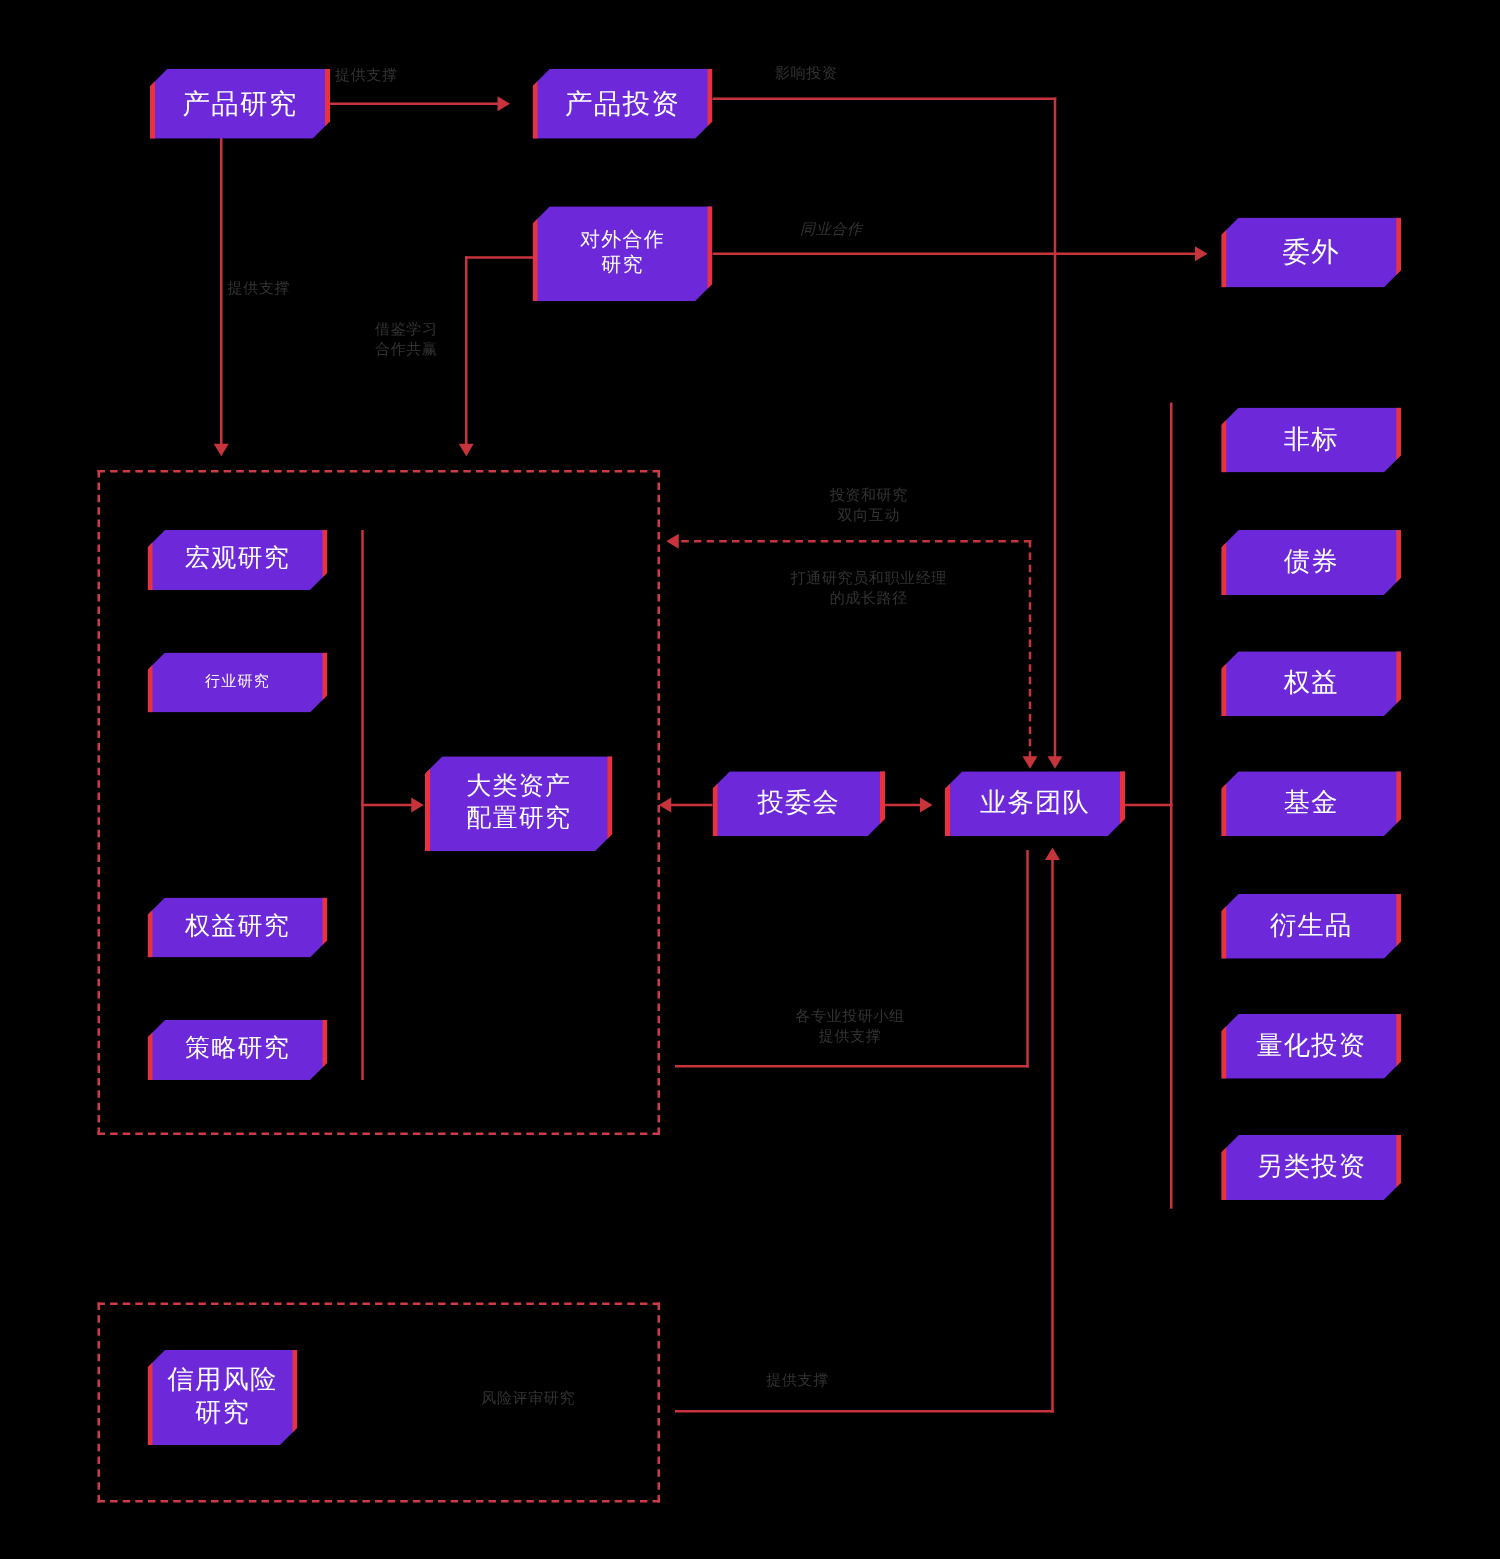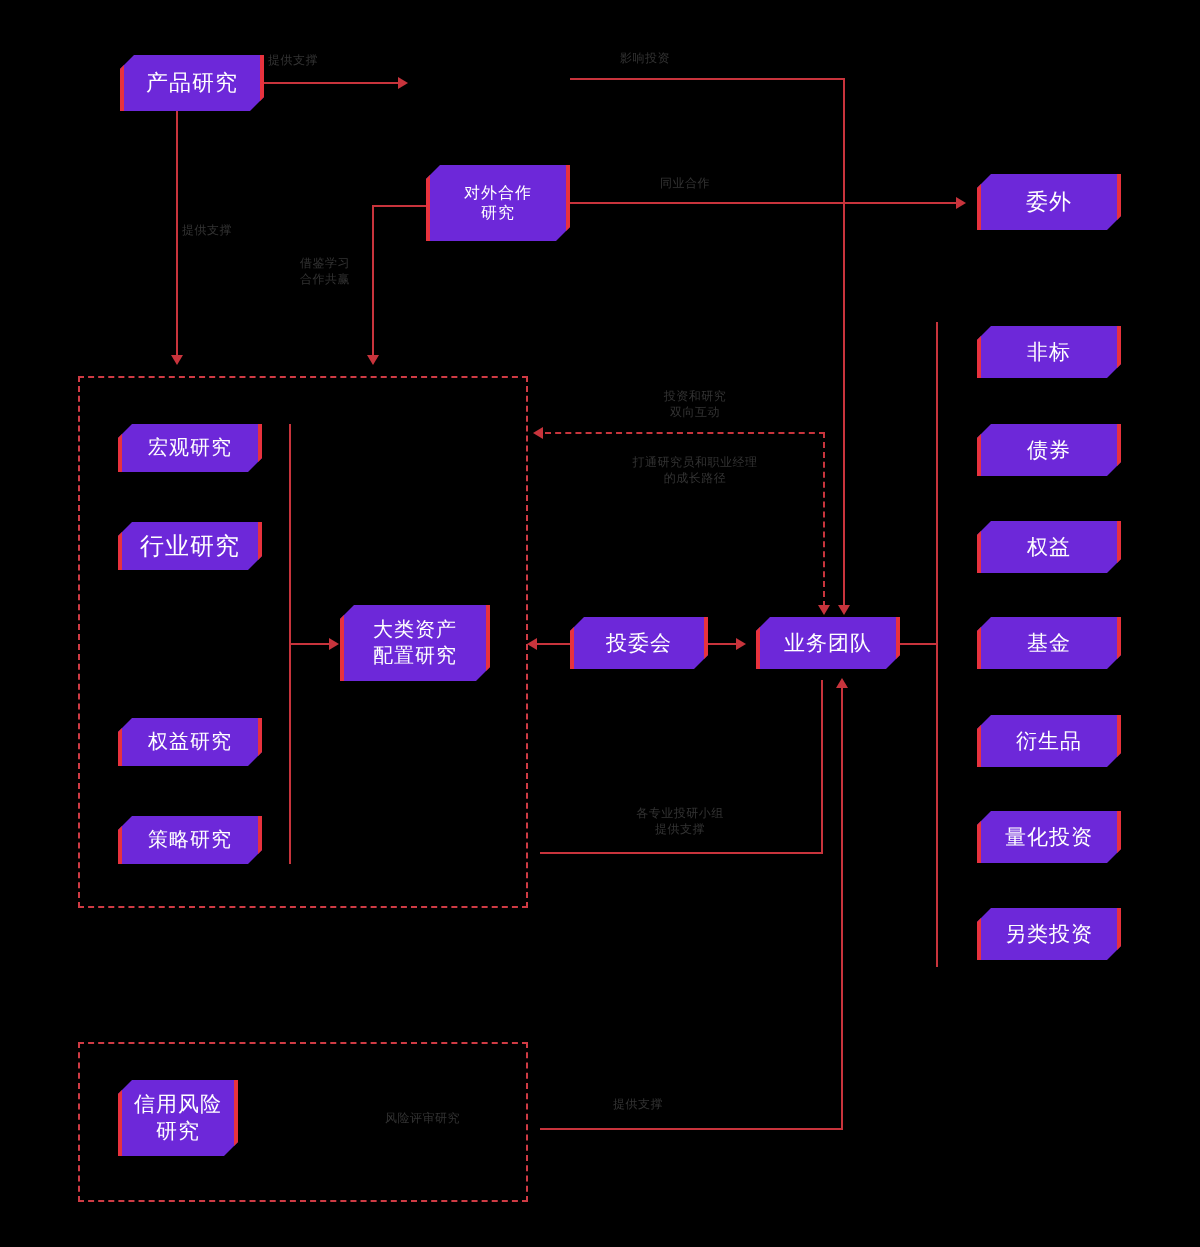--- a/index.html
+++ b/index.html
@@ -105,21 +105,21 @@
   <div class="arw r" style="left:398px;top:77px;"></div>
   <div class="cap" style="left:268px;top:52px;width:130px;text-align:left;">提供支撑</div>
 
   <div class="ln h" style="left:570px;top:78px;width:275px;"></div>
   <div class="ln v" style="left:843px;top:78px;height:530px;"></div>
   <div class="arw d" style="left:838px;top:605px;"></div>
   <div class="cap" style="left:620px;top:50px;width:130px;text-align:left;">影响投资</div>
 
   <div class="ln h" style="left:570px;top:202px;width:390px;"></div>
   <div class="arw r" style="left:956px;top:197px;"></div>
-  <div class="cap" style="left:620px;top:175px;width:130px;text-align:center;">同业合作</div>
+  <div class="cap" style="left:640px;top:175px;width:130px;text-align:left;font-style:italic;">同业合作</div>
 
   <div class="ln v" style="left:176px;top:110px;height:248px;"></div>
   <div class="arw d" style="left:171px;top:355px;"></div>
   <div class="cap" style="left:182px;top:222px;width:120px;text-align:left;">提供支撑</div>
 
   <div class="ln h" style="left:372px;top:205px;width:58px;"></div>
   <div class="ln v" style="left:372px;top:205px;height:153px;"></div>
   <div class="arw d" style="left:367px;top:355px;"></div>
   <div class="cap" style="left:300px;top:255px;width:120px;text-align:left;">借鉴学习
 合作共赢</div>
@@ -157,40 +157,45 @@
   <div class="arw u" style="left:836px;top:678px;"></div>
   <div class="cap" style="left:613px;top:1096px;width:120px;text-align:left;">提供支撑</div>
   <div class="cap" style="left:385px;top:1110px;width:150px;text-align:left;">风险评审研究</div>
 
   <div class="node" style="left:120px;top:55px;width:144px;height:56px;font-size:22px;">
     <span class="chmf tl"></span>
     <span class="chmf br"></span>
     <span class="lbl">产品研究</span>
   </div>
 
+  <div class="node" style="left:426px;top:55px;width:144px;height:56px;font-size:22px;">
+    <span class="chmf tl"></span>
+    <span class="chmf br"></span>
+    <span class="lbl">产品投资</span>
+  </div>
 
   <div class="node" style="left:426px;top:165px;width:144px;height:76px;font-size:16px;">
     <span class="chmf tl"></span>
     <span class="chmf br"></span>
     <span class="lbl">对外合作
 研究</span>
   </div>
 
   <div class="node" style="left:977px;top:174px;width:144px;height:56px;font-size:22px;">
     <span class="chmf tl"></span>
     <span class="chmf br"></span>
     <span class="lbl">委外</span>
   </div>
 
   <div class="node" style="left:118px;top:424px;width:144px;height:48px;font-size:20px;">
     <span class="chmf tl"></span>
     <span class="chmf br"></span>
     <span class="lbl">宏观研究</span>
   </div>
-  <div class="node" style="left:118px;top:522px;width:144px;height:48px;font-size:24px;">
+  <div class="node" style="left:118px;top:522px;width:144px;height:48px;font-size:12px;">
     <span class="chmf tl"></span>
     <span class="chmf br"></span>
     <span class="lbl">行业研究</span>
   </div>
   <div class="node" style="left:118px;top:718px;width:144px;height:48px;font-size:20px;">
     <span class="chmf tl"></span>
     <span class="chmf br"></span>
     <span class="lbl">权益研究</span>
   </div>
   <div class="node" style="left:118px;top:816px;width:144px;height:48px;font-size:20px;">

